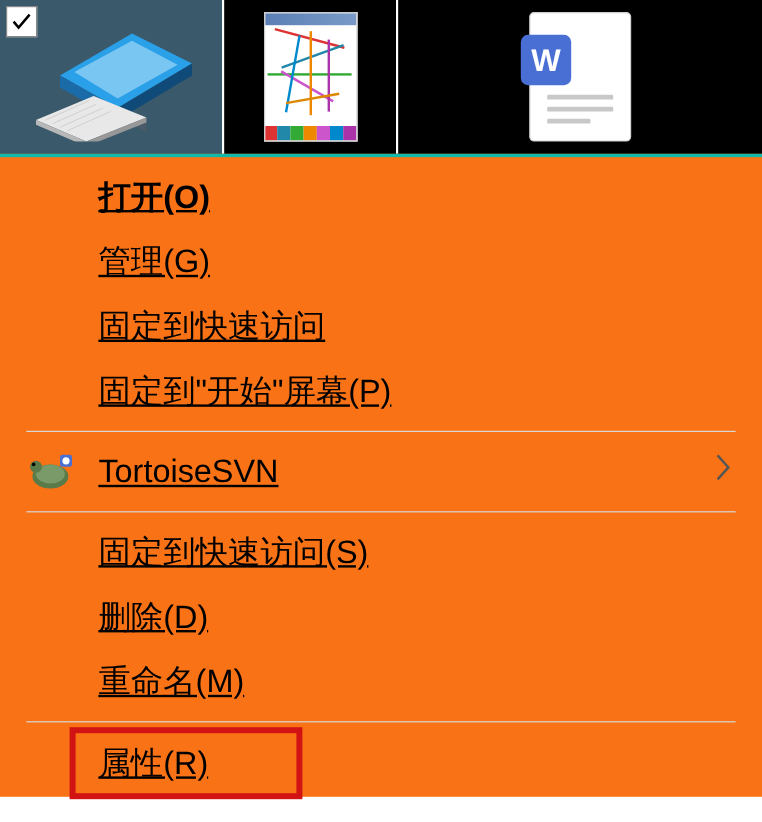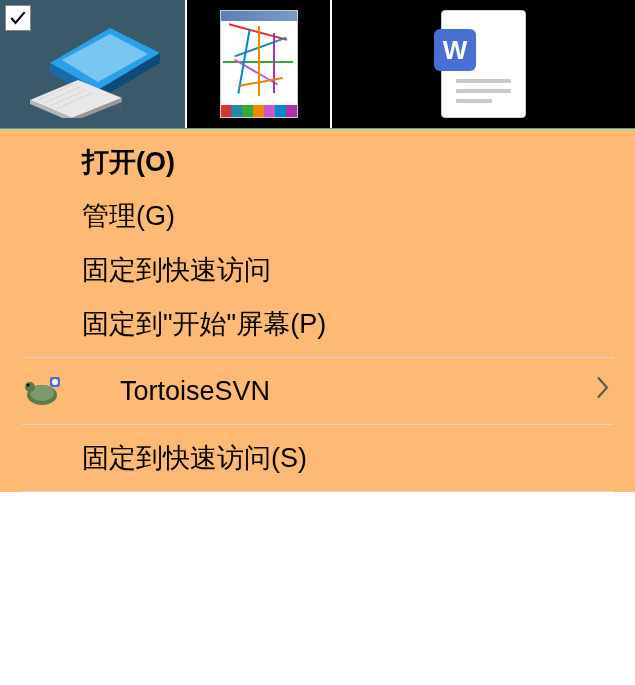--- a/index.html
+++ b/index.html
@@ -111,35 +111,36 @@
     }
     .doc-lines div {
       height: 4px;
       background: #c8c8c8;
       margin-bottom: 6px;
       border-radius: 1px;
     }
     .doc-lines div:last-child { width: 65%; }
 
     .context-menu {
-      background: #fdba74;
-      border-top: 1px solid #14b8a6;
+      background: #f97316;
+      border-top: 3px solid #14b8a6;
+      text-decoration: underline;
     }
     .menu-item {
       display: flex;
       align-items: center;
       height: 54px;
       padding-left: 82px;
       font-size: 27px;
       color: #000;
       position: relative;
       cursor: default;
     }
     .menu-item.bold { font-weight: 700; margin-top: 6px; }
-    .menu-item.has-icon { padding-left: 120px; }
+    .menu-item.has-icon { padding-left: 82px; }
     .menu-icon {
       position: absolute;
       left: 22px;
       top: 50%;
       transform: translateY(-50%);
       width: 40px;
       height: 40px;
     }
     .chevron {
       position: absolute;
@@ -250,14 +251,17 @@
     </span>
     <span>TortoiseSVN</span>
     <span class="chevron">
       <svg width="16" height="26" viewBox="0 0 16 26">
           <path d="M3 3 L12 13 L3 23" stroke="#555" stroke-width="2" fill="none"></path>
         </svg>
     </span>
   </div>
   <div class="separator"></div>
   <div class="menu-item">固定到快速访问(S)</div>
+  <div class="menu-item">删除(D)</div>
+  <div class="menu-item">重命名(M)</div>
   <div class="separator"></div>
+  <div class="menu-item highlighted">属性(R)</div>
 </div>
 
 </body></html>

